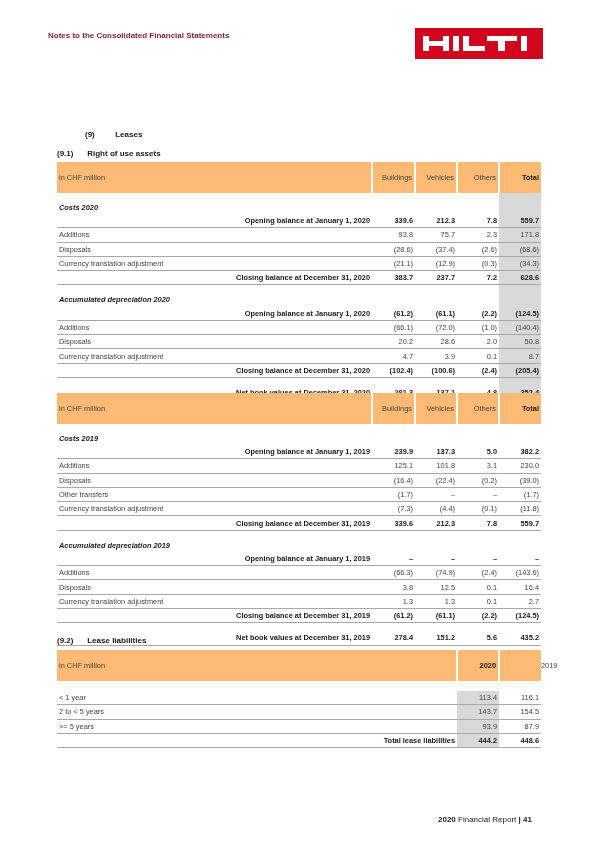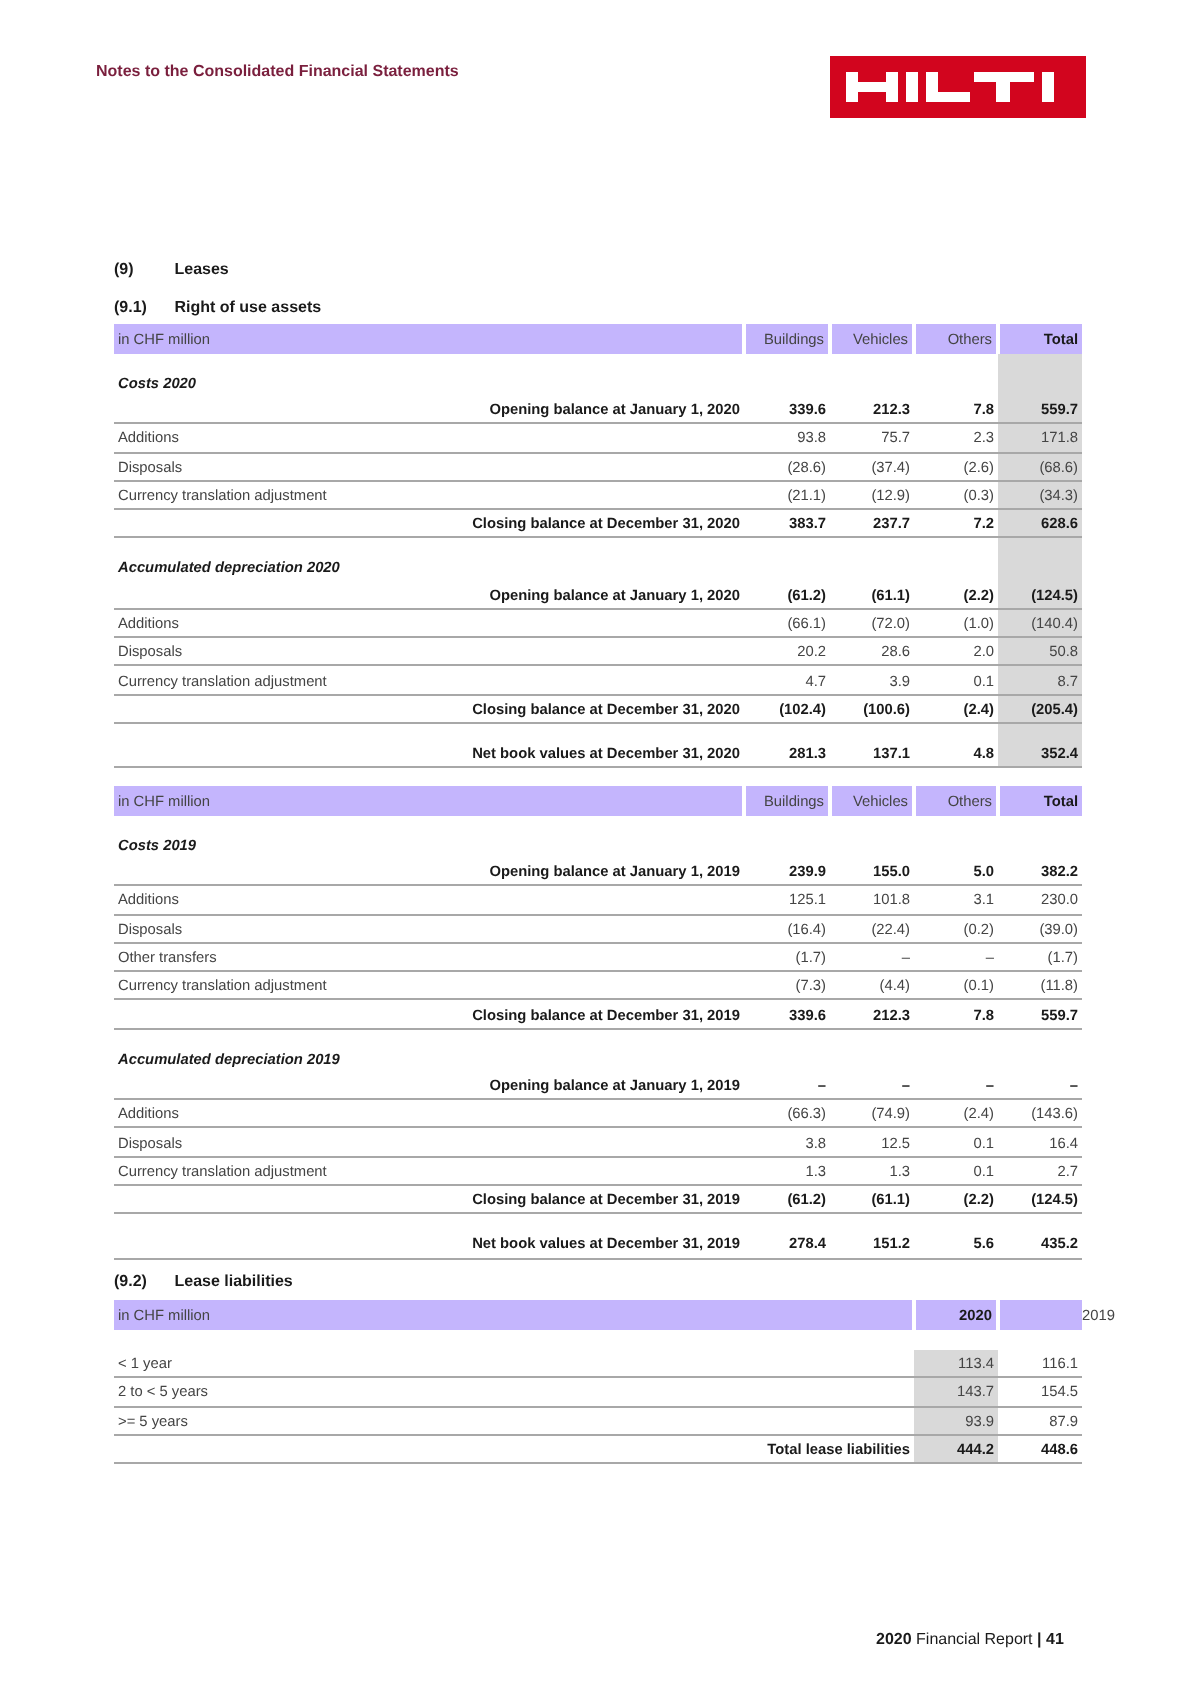--- a/index.html
+++ b/index.html
@@ -7,21 +7,21 @@
          font-family:"Liberation Sans", sans-serif; color:#1a1a1a; }
   .hdr-title { position:absolute; left:48px; top:31px; font-size:8px; font-weight:bold; color:#7a1f3d; }
   .logo { position:absolute; left:415px; top:28px; width:128px; height:31px; background:#d2051e; }
   .logo svg { display:block; }
   .sec { position:absolute; left:57px; font-size:8px; font-weight:bold; }
   .sec .num { display:inline-block; width:28px; }
   table { position:absolute; left:57px; width:484px; border-collapse:collapse; font-size:7.4px; table-layout:fixed; }
   td { padding:0 2px; height:13.3px; line-height:13px; white-space:nowrap; }
   td.lbl { padding-left:2px; }
   td.n { text-align:right; padding-right:2px; }
-  tr.head td { background:#c4b5fd; color:#444; height:15px; border-right:2px solid #fff; }
+  tr.head td { background:#fdba74; color:#444; height:31px; border-right:2px solid #fff; }
   tr.head td:last-child { border-right:none; font-weight:bold; color:#1a1a1a;margin-left:36px; }
   tr.head td.n { text-align:right; }
   tr.head td.tot { text-align:right; }
   tr.gap td { height:8px; }
   tr.title td { font-weight:bold; height:12px;font-style:italic; }
   tr.bold td { font-weight:bold; }
   tr.row td { border-bottom:1px solid #a8a8a8; color:#444; }
   tr.row.bold td { color:#1a1a1a;text-align:right; }
   td.shade { background:#d9d9d9; }
   .footer { position:absolute; left:438px; top:815px; font-size:8px; color:#1a1a1a; }
@@ -45,21 +45,21 @@
         <rect x="54" y="18" width="16" height="5"></rect>
 
       <rect x="72" y="8" width="30" height="5"></rect>
         <rect x="83" y="13" width="7" height="10"></rect>
 
       <rect x="106" y="8" width="6" height="15"></rect>
     </g>
   </svg>
 </div>
 
-<div class="sec" style="top:130px;">
+<div class="sec" style="top:130px;margin-left:28px;">
   <span class="num">(9)</span>
   <span>Leases</span>
 </div>
 <div class="sec" style="top:149px;">
   <span class="num">(9.1)</span>
   <span>Right of use assets</span>
 </div>
 
 <table style="top:162px;" id="t2020">
   <colgroup>
@@ -209,21 +209,21 @@
         <td></td>
         <td></td>
       </tr>
       <tr class="title">
         <td class="lbl" colspan="4">Costs 2019</td>
         <td></td>
       </tr>
       <tr class="row bold">
         <td class="lbl">Opening balance at January 1, 2019</td>
         <td class="n">239.9</td>
-        <td class="n">155.0</td>
+        <td class="n">137.3</td>
         <td class="n">5.0</td>
         <td class="n">382.2</td>
       </tr>
       <tr class="row">
         <td class="lbl">Additions</td>
         <td class="n">125.1</td>
         <td class="n">101.8</td>
         <td class="n">3.1</td>
         <td class="n">230.0</td>
       </tr>

